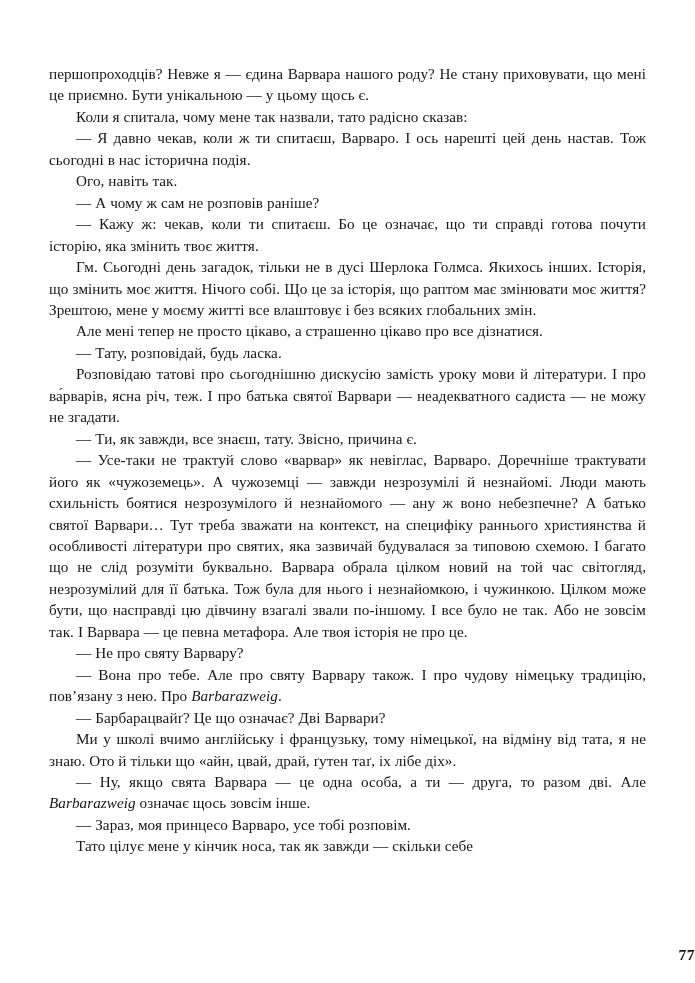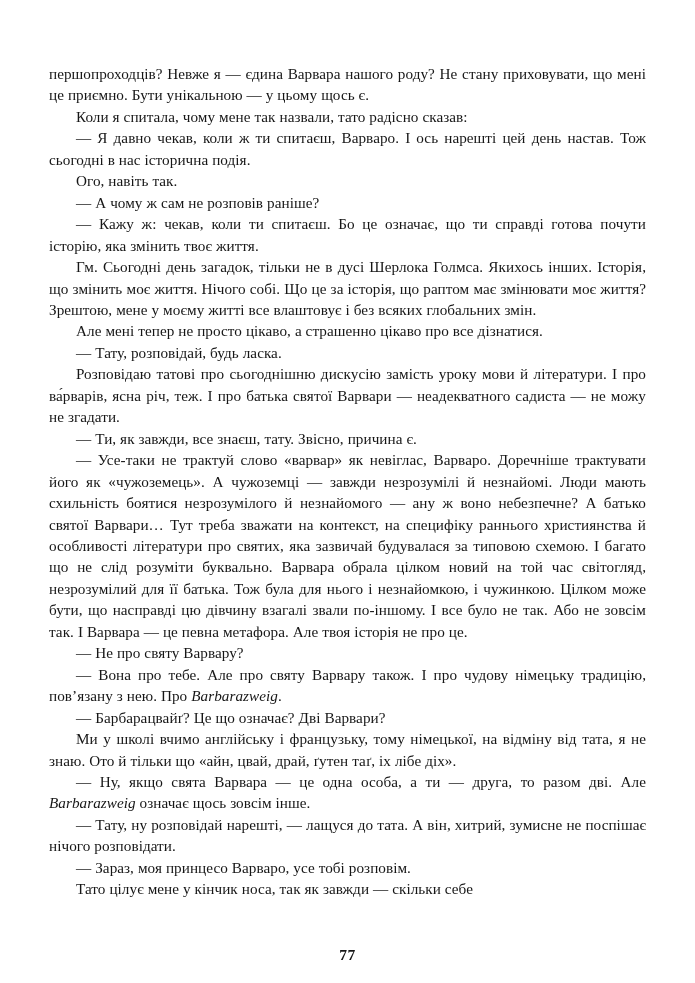--- a/index.html
+++ b/index.html
@@ -56,21 +56,21 @@
 
   .it {
     font-style: italic;
   }
 
   #page-number {
     position: absolute;
     left: 0;
     top: 946px;
     width: 695px;
-    text-align: center;
+    text-align: right;
     font-family: "Liberation Serif", "DejaVu Serif", serif;
     font-size: 15.6px;
     font-weight: 700;
     color: #161616;
     letter-spacing: 0.4px;
   }
 </style>
 </head>
 <body>
 
@@ -96,21 +96,20 @@
       <span>— Вона про тебе. Але про святу Варвару також. І про чудову німецьку традицію, пов’язану з нею. Про </span><span class="it">Barbarazweig</span><span>.</span>
     </p>
 
     <p class="para indent">— Барбарацвайґ? Це що означає? Дві Варвари?</p>
     <p class="para indent">Ми у школі вчимо англійську і французьку, тому німецької, на відміну від тата, я не знаю. Ото й тільки що «айн, цвай, драй, ґутен таґ, іх лібе діх».</p>
 
     <p class="para indent">
       <span>— Ну, якщо свята Варвара — це одна особа, а ти — друга, то разом дві. Але </span><span class="it">Barbarazweig</span><span> означає щось зовсім інше.</span>
     </p>
 
-    <p class="para indent">— Тату, ну розповідай нарешті, — лащуся до тата. А він, хитрий, зумисне не поспішає нічого розповідати.</p>
     <p class="para indent">— Зараз, моя принцесо Варваро, усе тобі розповім.</p>
     <p class="para indent">Тато цілує мене у кінчик носа, так як завжди — скільки себе</p>
 
   </div>
 
   <div id="page-number">77</div>
 
 </div>
 
 </body></html>

